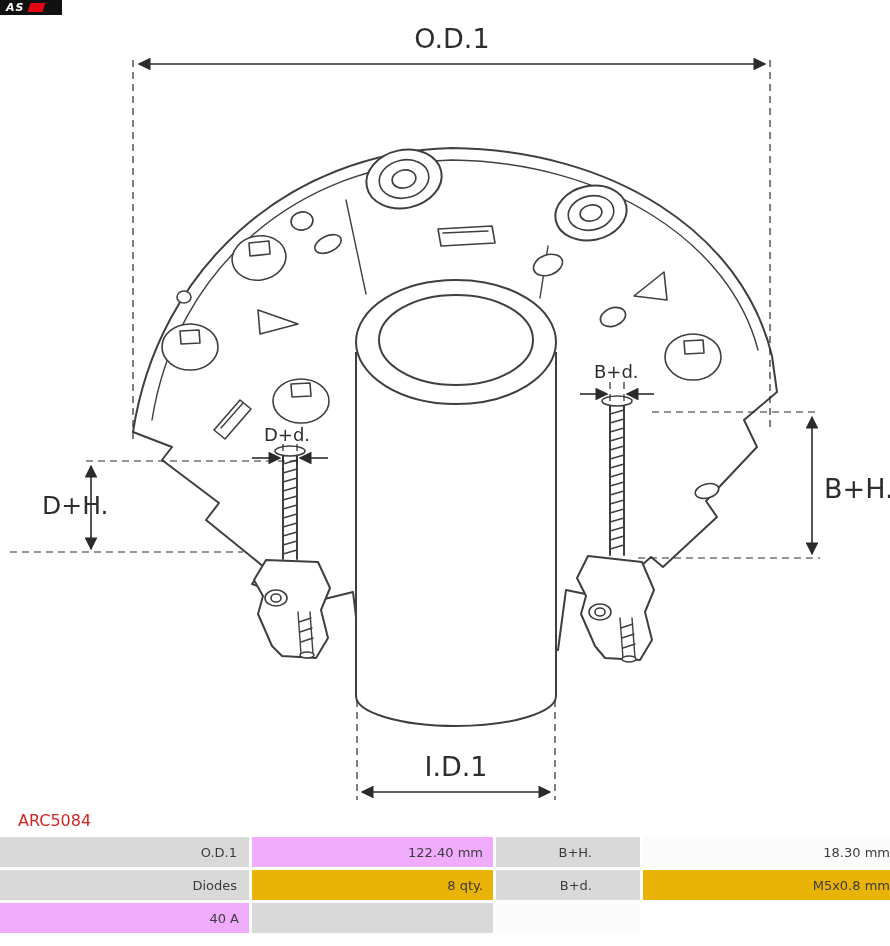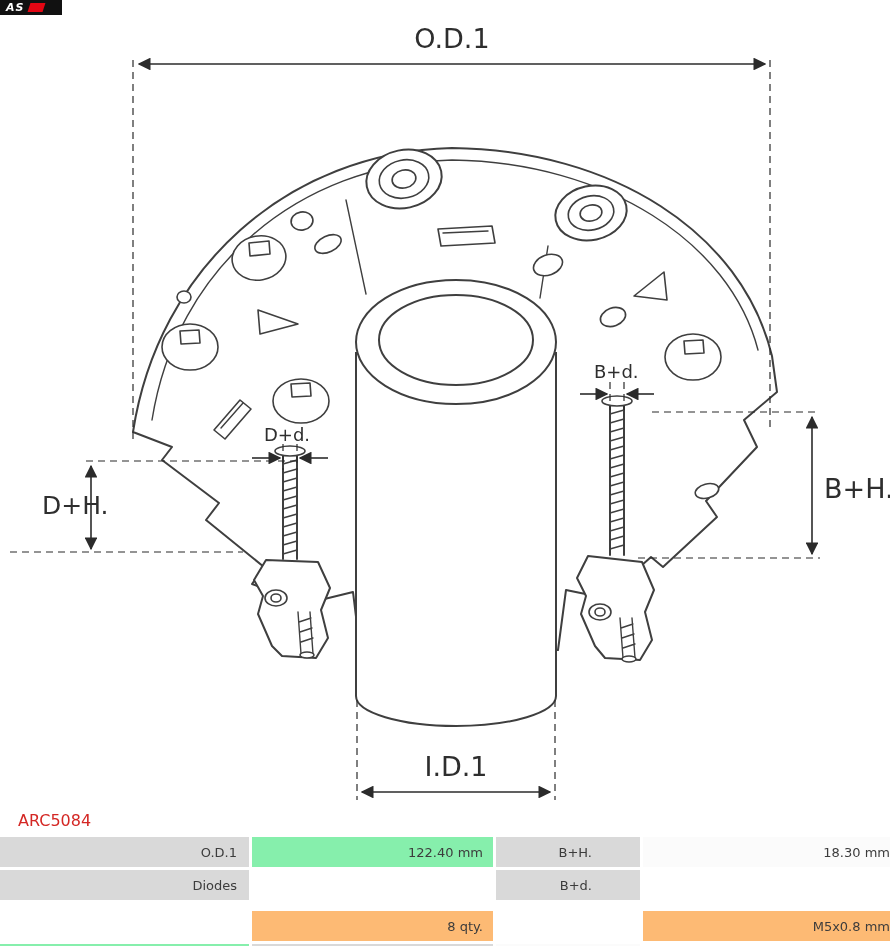--- a/index.html
+++ b/index.html
@@ -25,23 +25,23 @@
   .t-sm { font-size:18px; }
 
   .part-number { color:#d42724; font-size:16px; font-weight:400; padding:3px 0 7px 18px; }
 
   .spec-table { width:890px; }
   .trow { display:grid; grid-template-columns:249px 241px 144px 1fr; gap:3px; margin-bottom:3px; }
   .tcell { height:30px; display:flex; align-items:center; justify-content:flex-end;
            font-size:13px; color:#3c3c3c; box-sizing:border-box; }
   .tcell.lab1 { background:#d9d9d9; padding-right:12px; }
   .tcell.lab2 { background:#d9d9d9; padding-right:48px; }
-  .tcell.val1 { background:#86efac; padding-right:10px; }
+  .tcell.val1 { background:#f0abfc; padding-right:10px; }
   .tcell.val2 { background:#fbfbfb; }
-  .trow.alt .tcell.val1, .trow.alt .tcell.val2 { background:#fdba74;margin-top:41px; }
+  .trow.alt .tcell.val1, .trow.alt .tcell.val2 { background:#eab308; }
 </style>
 </head>
 <body>
 
 <div class="page">
 
   <div class="logo">
     <span class="logo-as">AS</span>
     <span class="logo-red"></span>
   </div>

